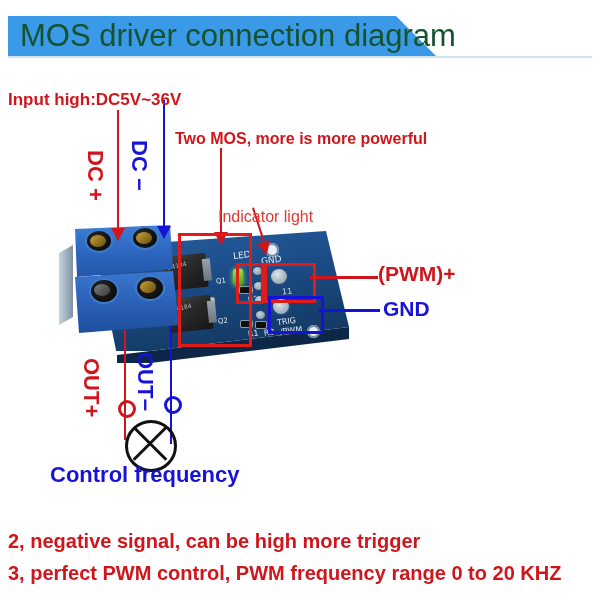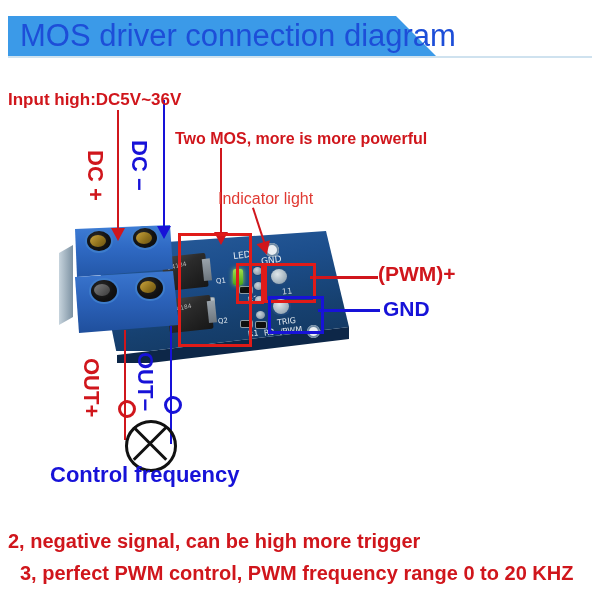--- a/index.html
+++ b/index.html
@@ -19,21 +19,21 @@
     background:#cfe2ef;
   }
   .banner-shape{
     position:absolute;left:8px;top:16px;width:428px;height:40px;
     background:#3b9ae8;
     clip-path:polygon(0 0, 388px 0, 428px 40px, 0 40px);
   }
   .banner-text{
     position:absolute;left:20px;top:16px;height:32px;
     line-height:40px;
-    color:#1d4ed8;
+    color:#14532d;
     font-size:31px;
     font-weight:400;
     letter-spacing:0px;
     white-space:nowrap;
   }
   .watermark{
     position:absolute;left:14px;top:8px;
     font-family:"Liberation Serif", serif;
     font-size:40px;
     color:#111111;
@@ -42,28 +42,28 @@
   }
 
   
   .lbl{position:absolute;white-space:nowrap;}
   .red-bold{color:#d0161c;font-weight:bold;}
   .red-light{color:#e03a33;font-weight:normal;}
   .blue-bold{color:#1712d8;font-weight:bold;}
 
   .t-input{left:8px;top:90px;font-size:17px;}
   .t-twomos{left:175px;top:130px;font-size:16px;}
-  .t-indicator{left:218px;top:190px;font-size:16px;}
+  .t-indicator{left:218px;top:208px;font-size:16px;}
   .t-pwm{left:378px;top:262px;font-size:21px;}
   .t-gnd{left:383px;top:297px;font-size:21px;}
   .t-control{left:50px;top:462px;font-size:22px;}
 
   .t-note1{left:8px;top:498px;font-size:20px;}
   .t-note2{left:8px;top:530px;font-size:20px;}
-  .t-note3{left:20px;top:562px;font-size:20px;text-align:right;}
+  .t-note3{left:8px;top:562px;font-size:20px;text-align:right;}
 
   
   .vlbl{
     position:absolute;white-space:nowrap;
     transform-origin:0 0;
     transform:rotate(90deg);
     font-weight:bold;
   }
   .v-dcp{left:108px;top:150px;font-size:22px;color:#d0161c;}
   .v-dcn{left:152px;top:140px;font-size:22px;color:#1712d8;}

